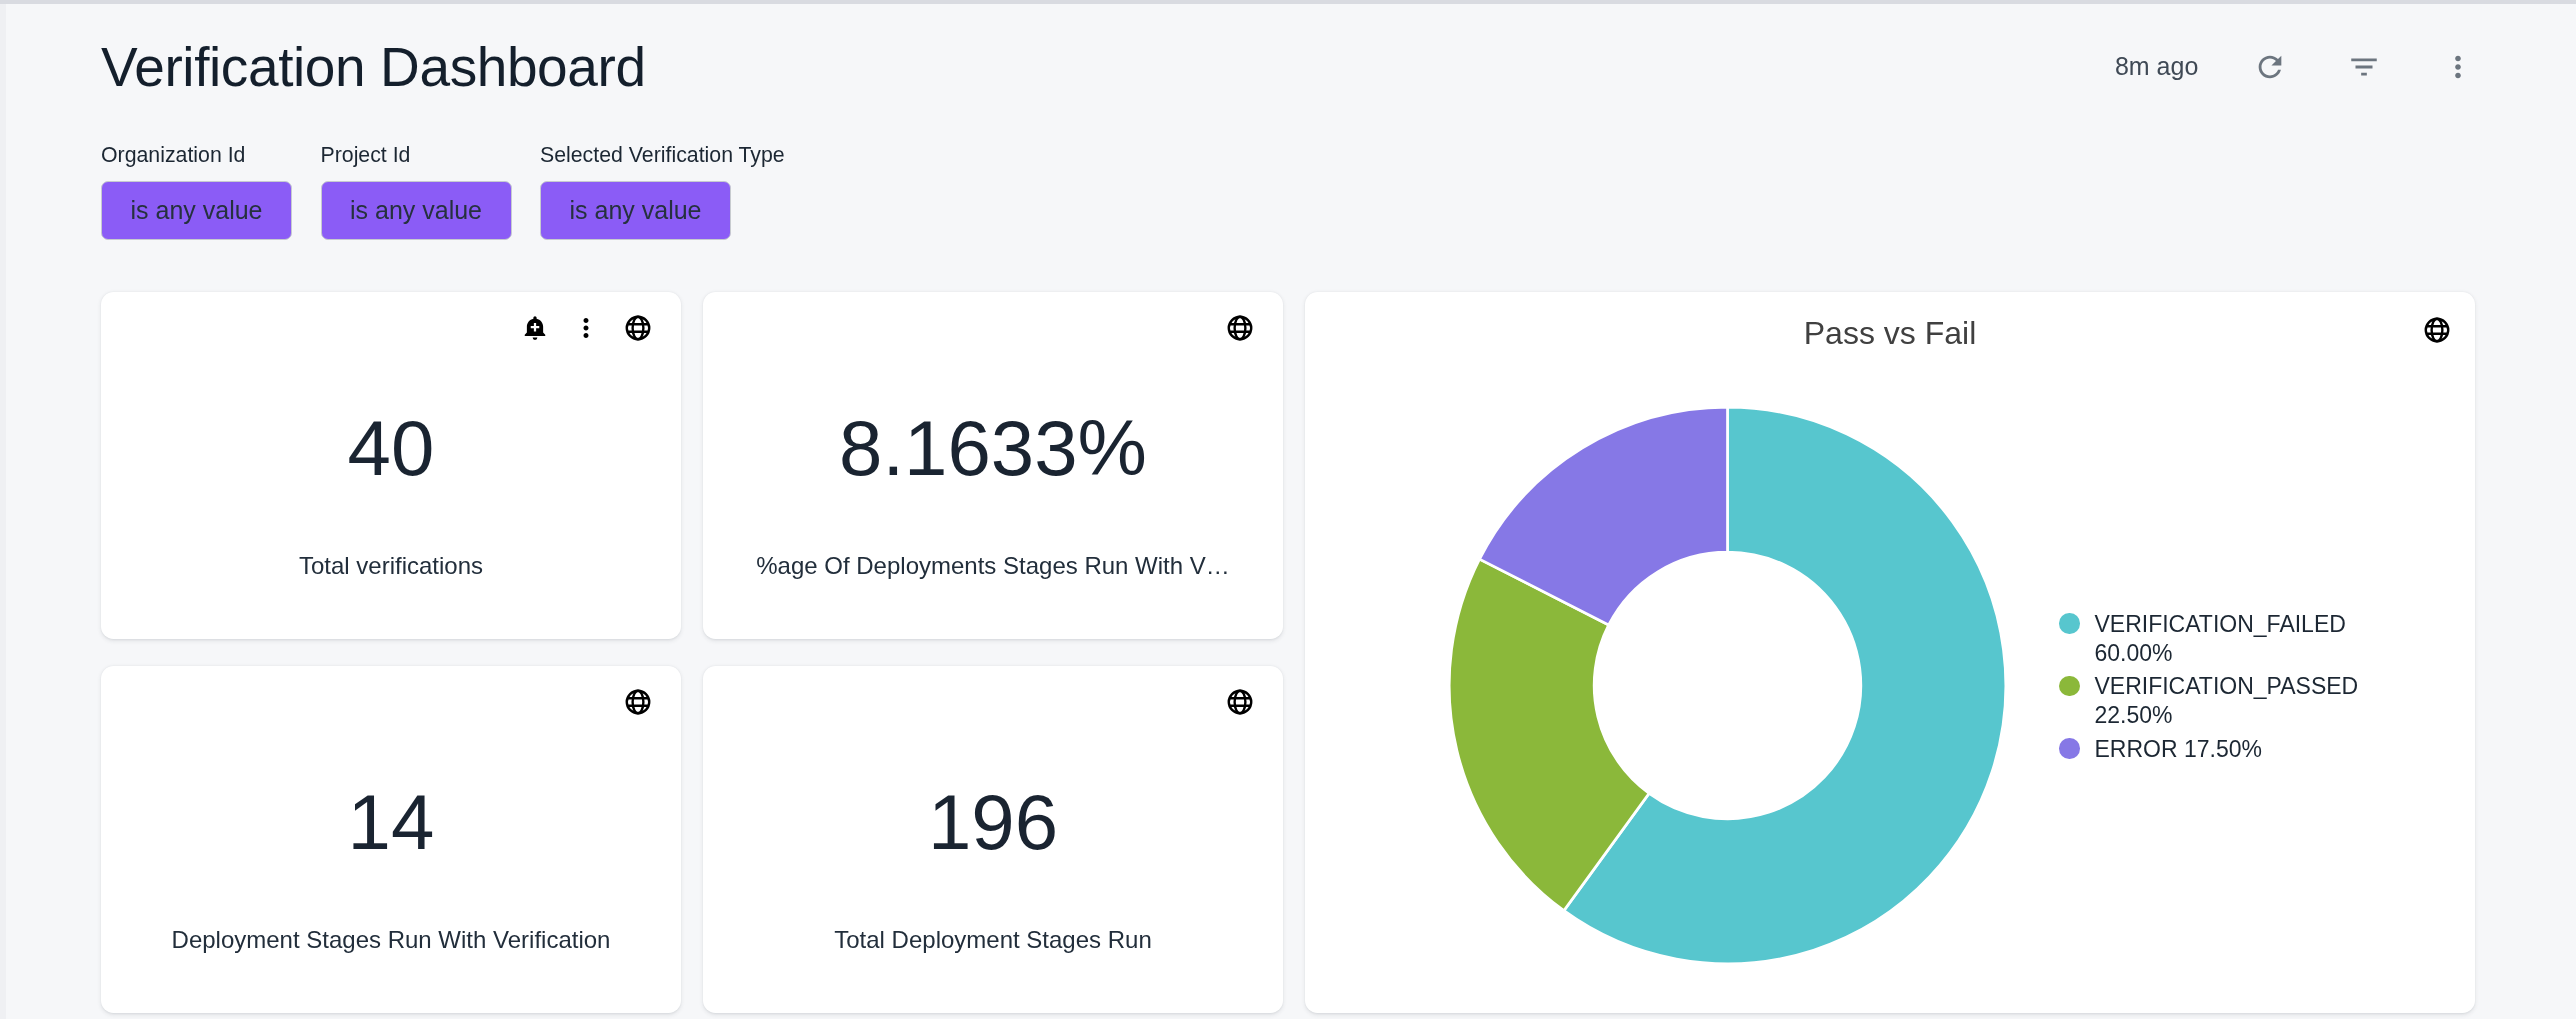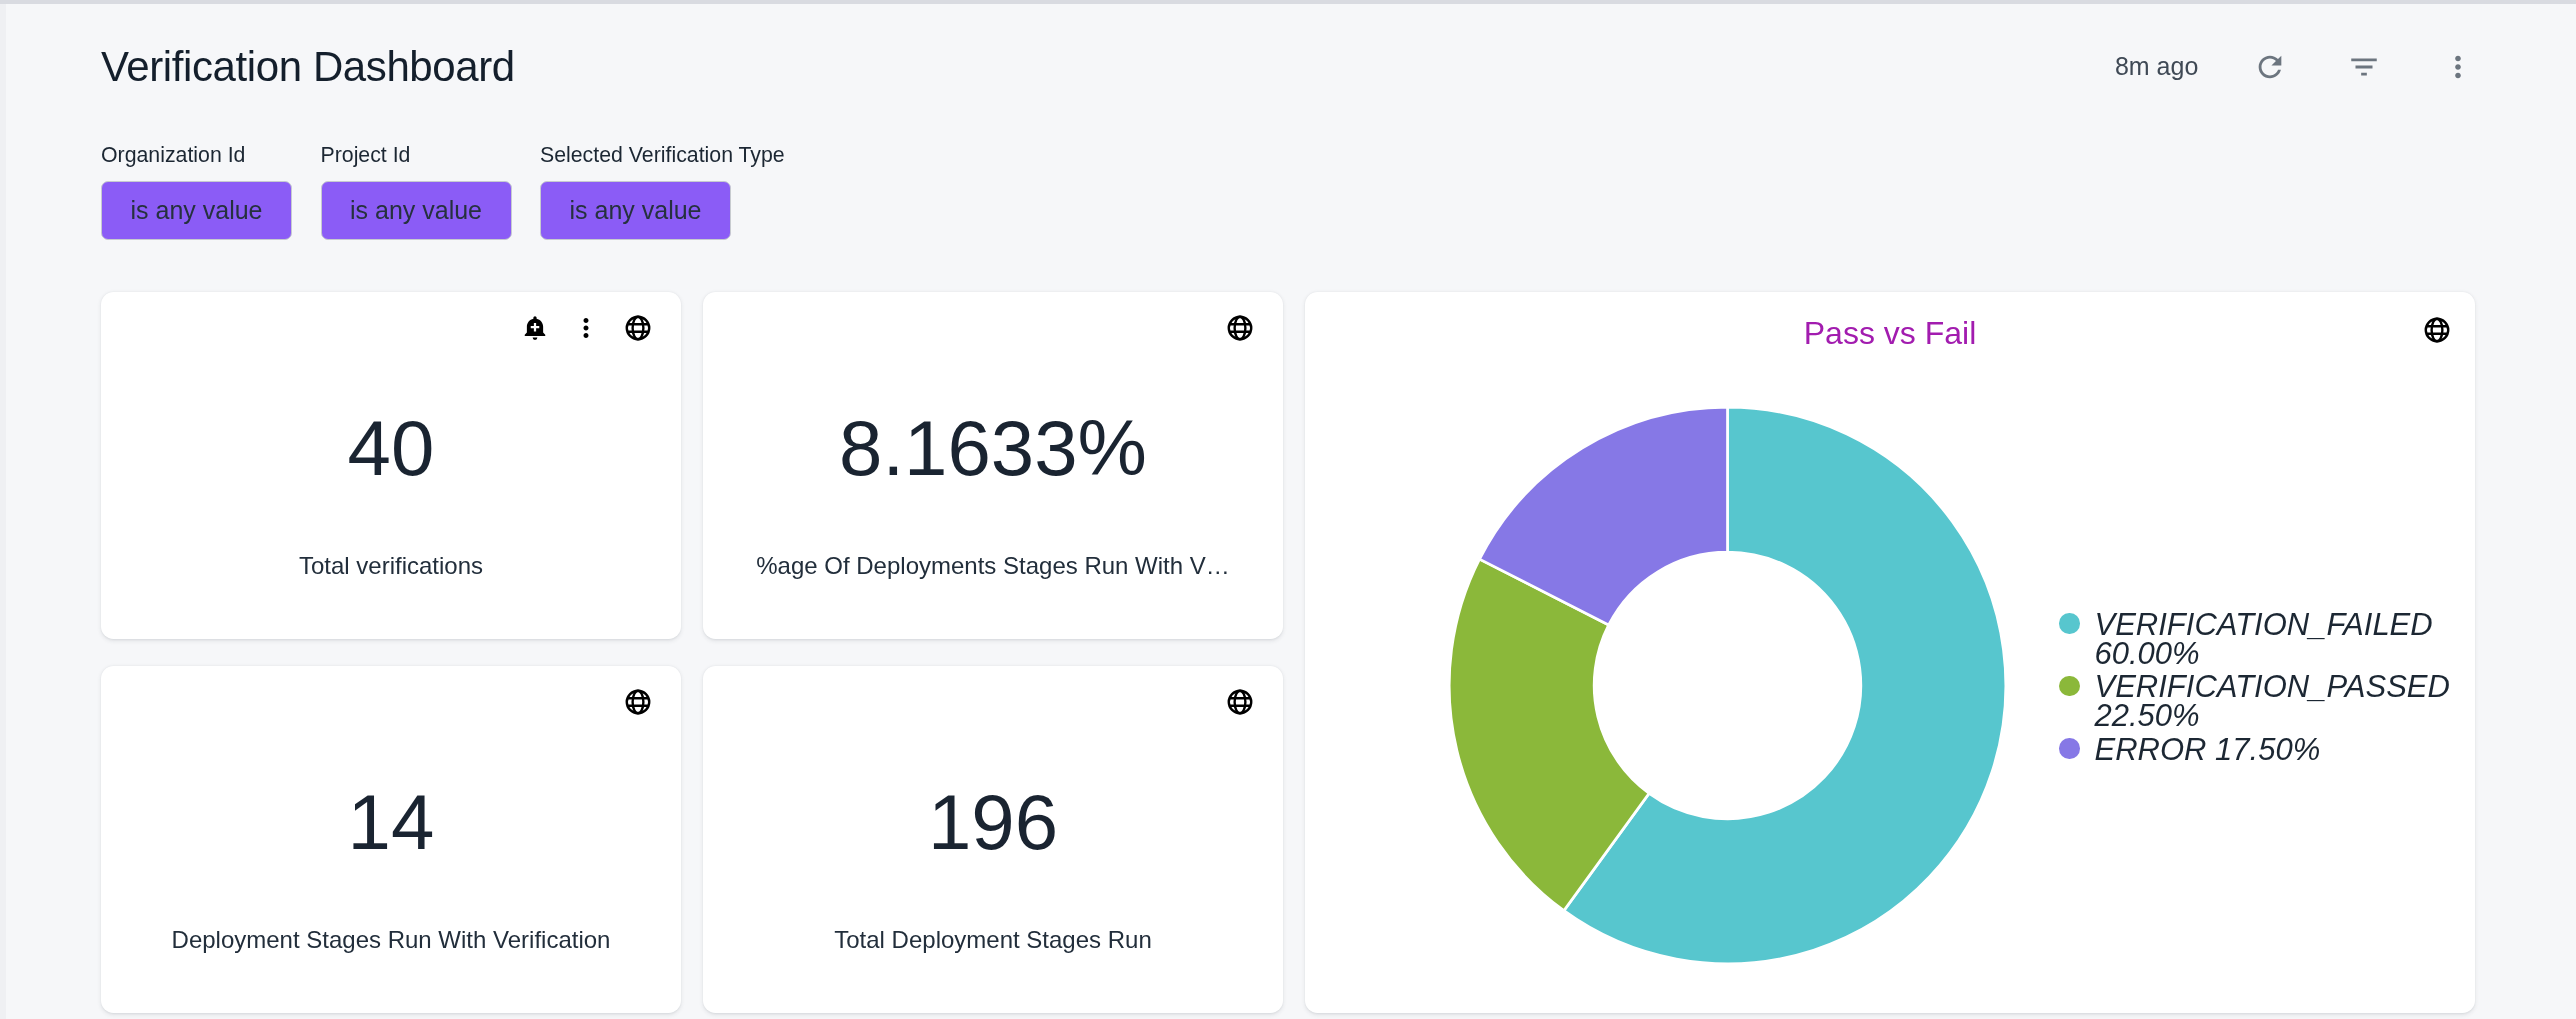--- a/index.html
+++ b/index.html
@@ -8,21 +8,21 @@
     background:#F6F7F9;
     font-family:"Liberation Sans",sans-serif;
     color:#1C2733;
   }
   .top-strip{position:absolute;top:0;left:0;width:100%;height:4.4px;background:#D9DBE1;}
   .left-strip{position:absolute;top:4.4px;left:0;width:6.2px;height:1015px;background:#EFF0F3;}
   .page{position:absolute;top:4.4px;left:0;width:2576px;padding:0 101px;box-sizing:border-box;}
 
   
   .header{display:flex;align-items:center;justify-content:space-between;margin-top:34px;height:57px;}
-  .page-title{margin:0;font-size:42px;font-weight:500;letter-spacing:-0.4px;color:#141F2C;text-align:center;}
+  .page-title{margin:0;font-size:55px;font-weight:500;letter-spacing:-0.4px;color:#141F2C;text-align:center;}
   .header-right{display:flex;align-items:center;gap:60px;color:#6C757F;}
   .ago{font-size:25px;color:#3F4955;margin-right:-5.3px;}
   .hicon{background:none;border:none;padding:0;cursor:pointer;color:#6C757F;display:flex;align-items:center;}
   .hicon svg{width:34px;height:34px;}
 
   
   .filters{display:flex;gap:28.5px;margin-top:50px;}
   .filter-label{font-size:21.3px;font-weight:500;color:#1C2733;line-height:21.3px;}
   .filter-chip{
     margin-top:14.2px;min-width:191px;height:59px;box-sizing:border-box;
@@ -42,26 +42,26 @@
   .kpi-label{margin-top:44px;font-size:24px;color:#222E3B;max-width:544px;white-space:nowrap;overflow:hidden;text-align:left;}
   .card-icons{position:absolute;top:21.3px;right:28.5px;display:flex;align-items:center;gap:21.3px;}
   .card-icons .cicon{background:none;border:none;padding:0;cursor:pointer;display:flex;align-items:center;}
   .card-icons svg{width:30px;height:30px;}
   .icons-dark{color:#6E7B8B;}
   .icons-light{color:#BBC1CA;}
 
   
   .chart-card{grid-column:3;grid-row:1 / span 2;}
   .chart-title{position:absolute;top:23px;left:0;width:100%;text-align:center;
-               font-size:32px;color:#a21caf;font-weight:400;}
+               font-size:32px;color:#404040;font-weight:400;}
   #donut{position:absolute;left:138px;top:109px;width:569px;height:569px;}
   #legend{position:absolute;left:754px;top:318px;display:flex;flex-direction:column;gap:4.4px;}
   .legend-row{display:flex;align-items:flex-start;cursor:pointer;}
   .legend-dot{width:20.5px;height:20.5px;border-radius:50%;margin-top:3.6px;margin-right:15px;flex:none;}
-  .legend-text{font-size:31px;line-height:29px;color:#1C2733;font-style:italic;}
+  .legend-text{font-size:23px;line-height:29px;color:#1C2733;}
 </style>
 </head>
 <body>
 
 <div class="top-strip"></div>
 <div class="left-strip"></div>
 
 <div class="page">
 
   <header class="header">

